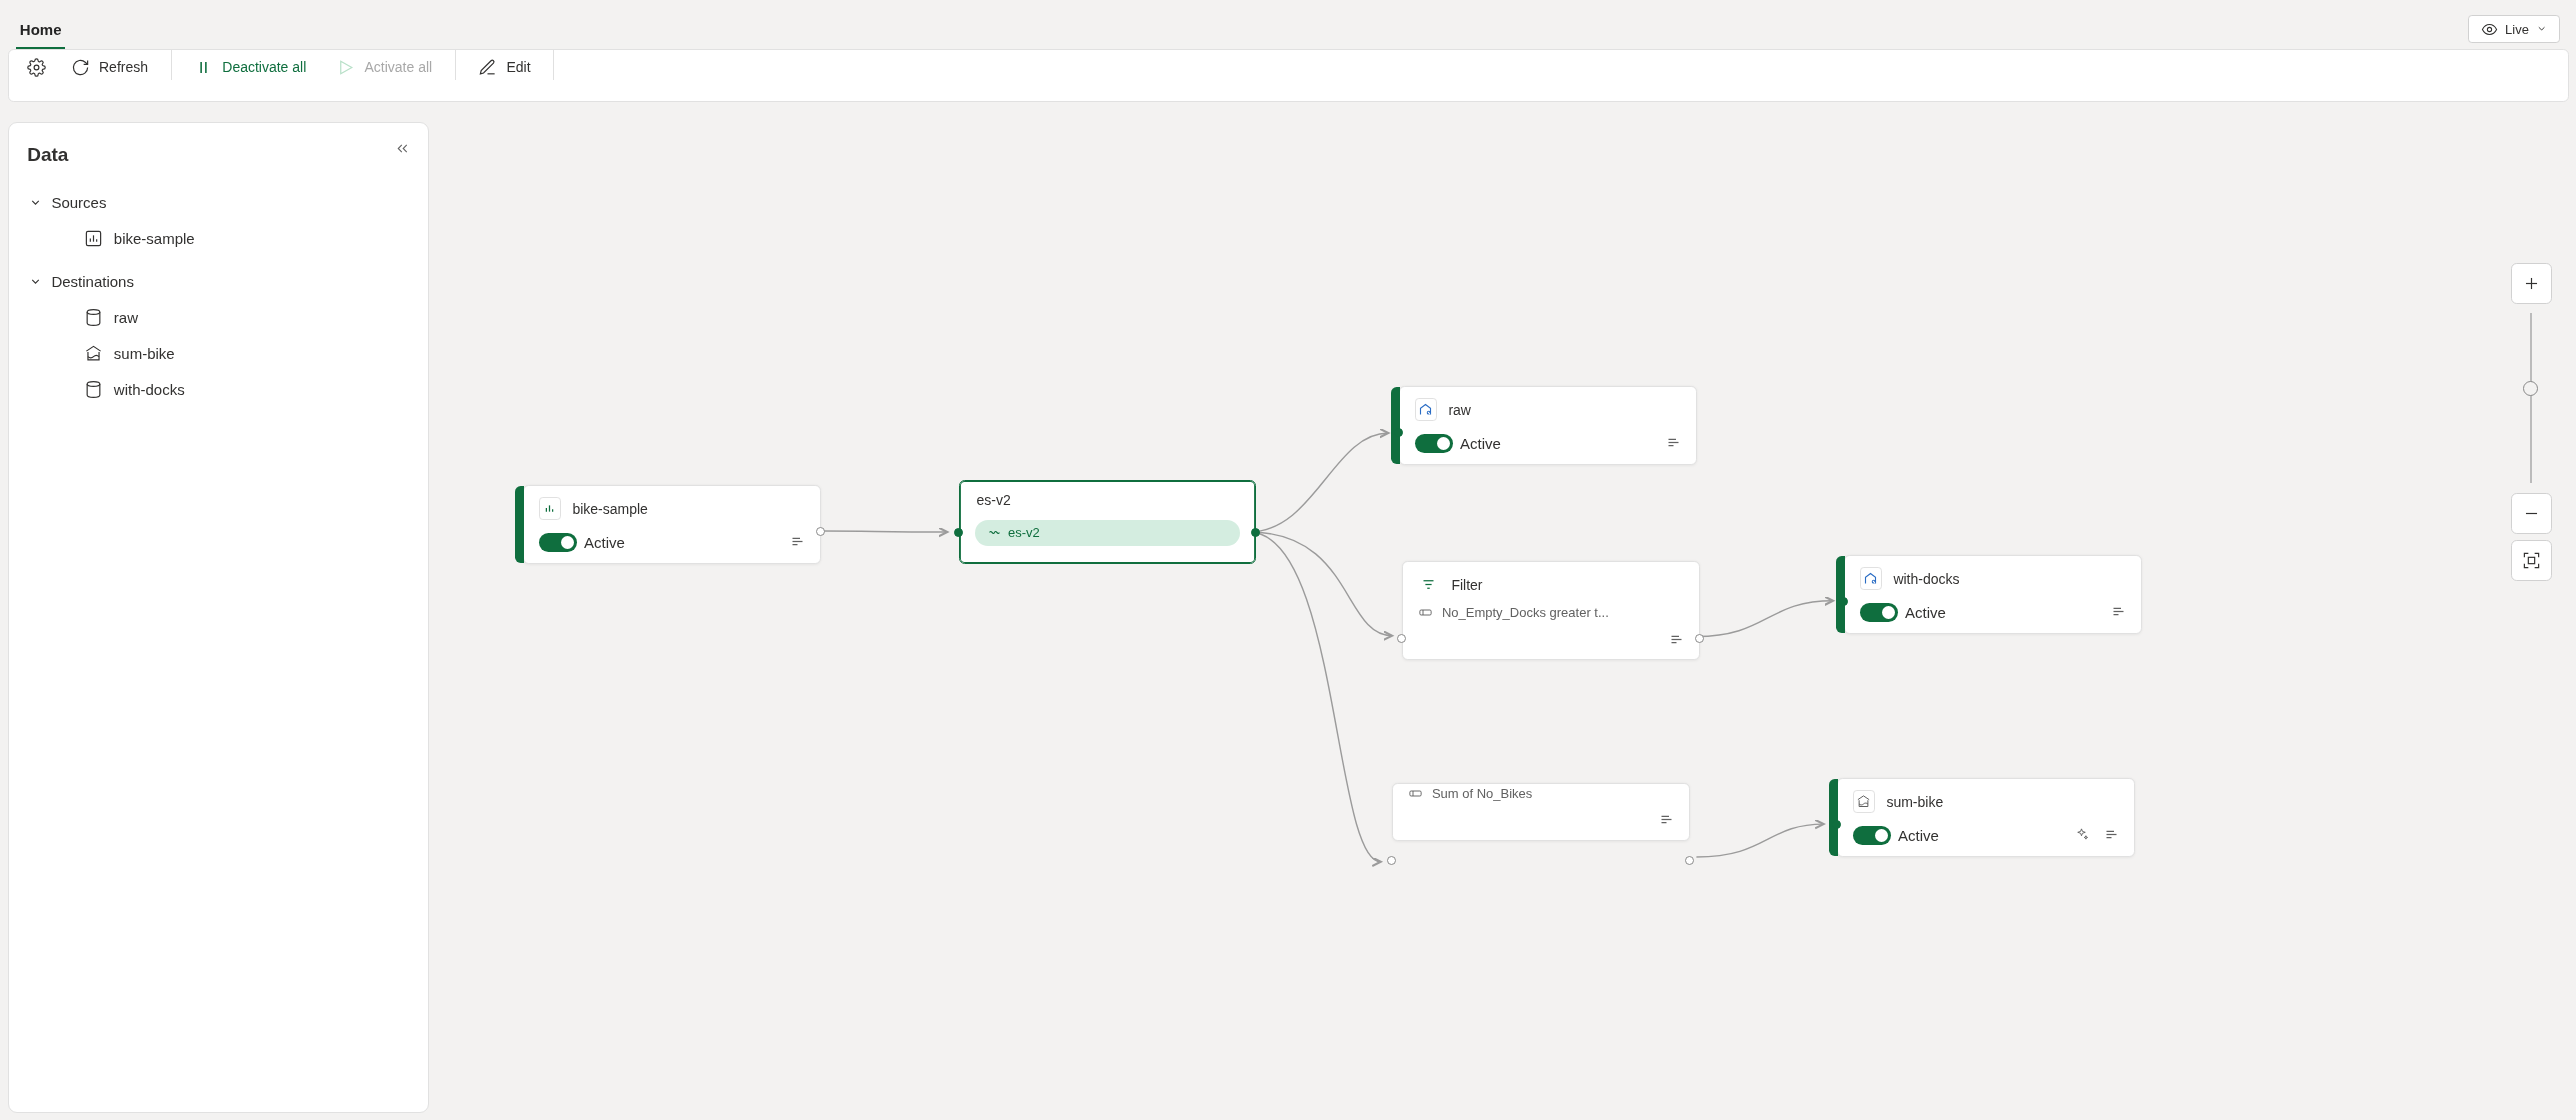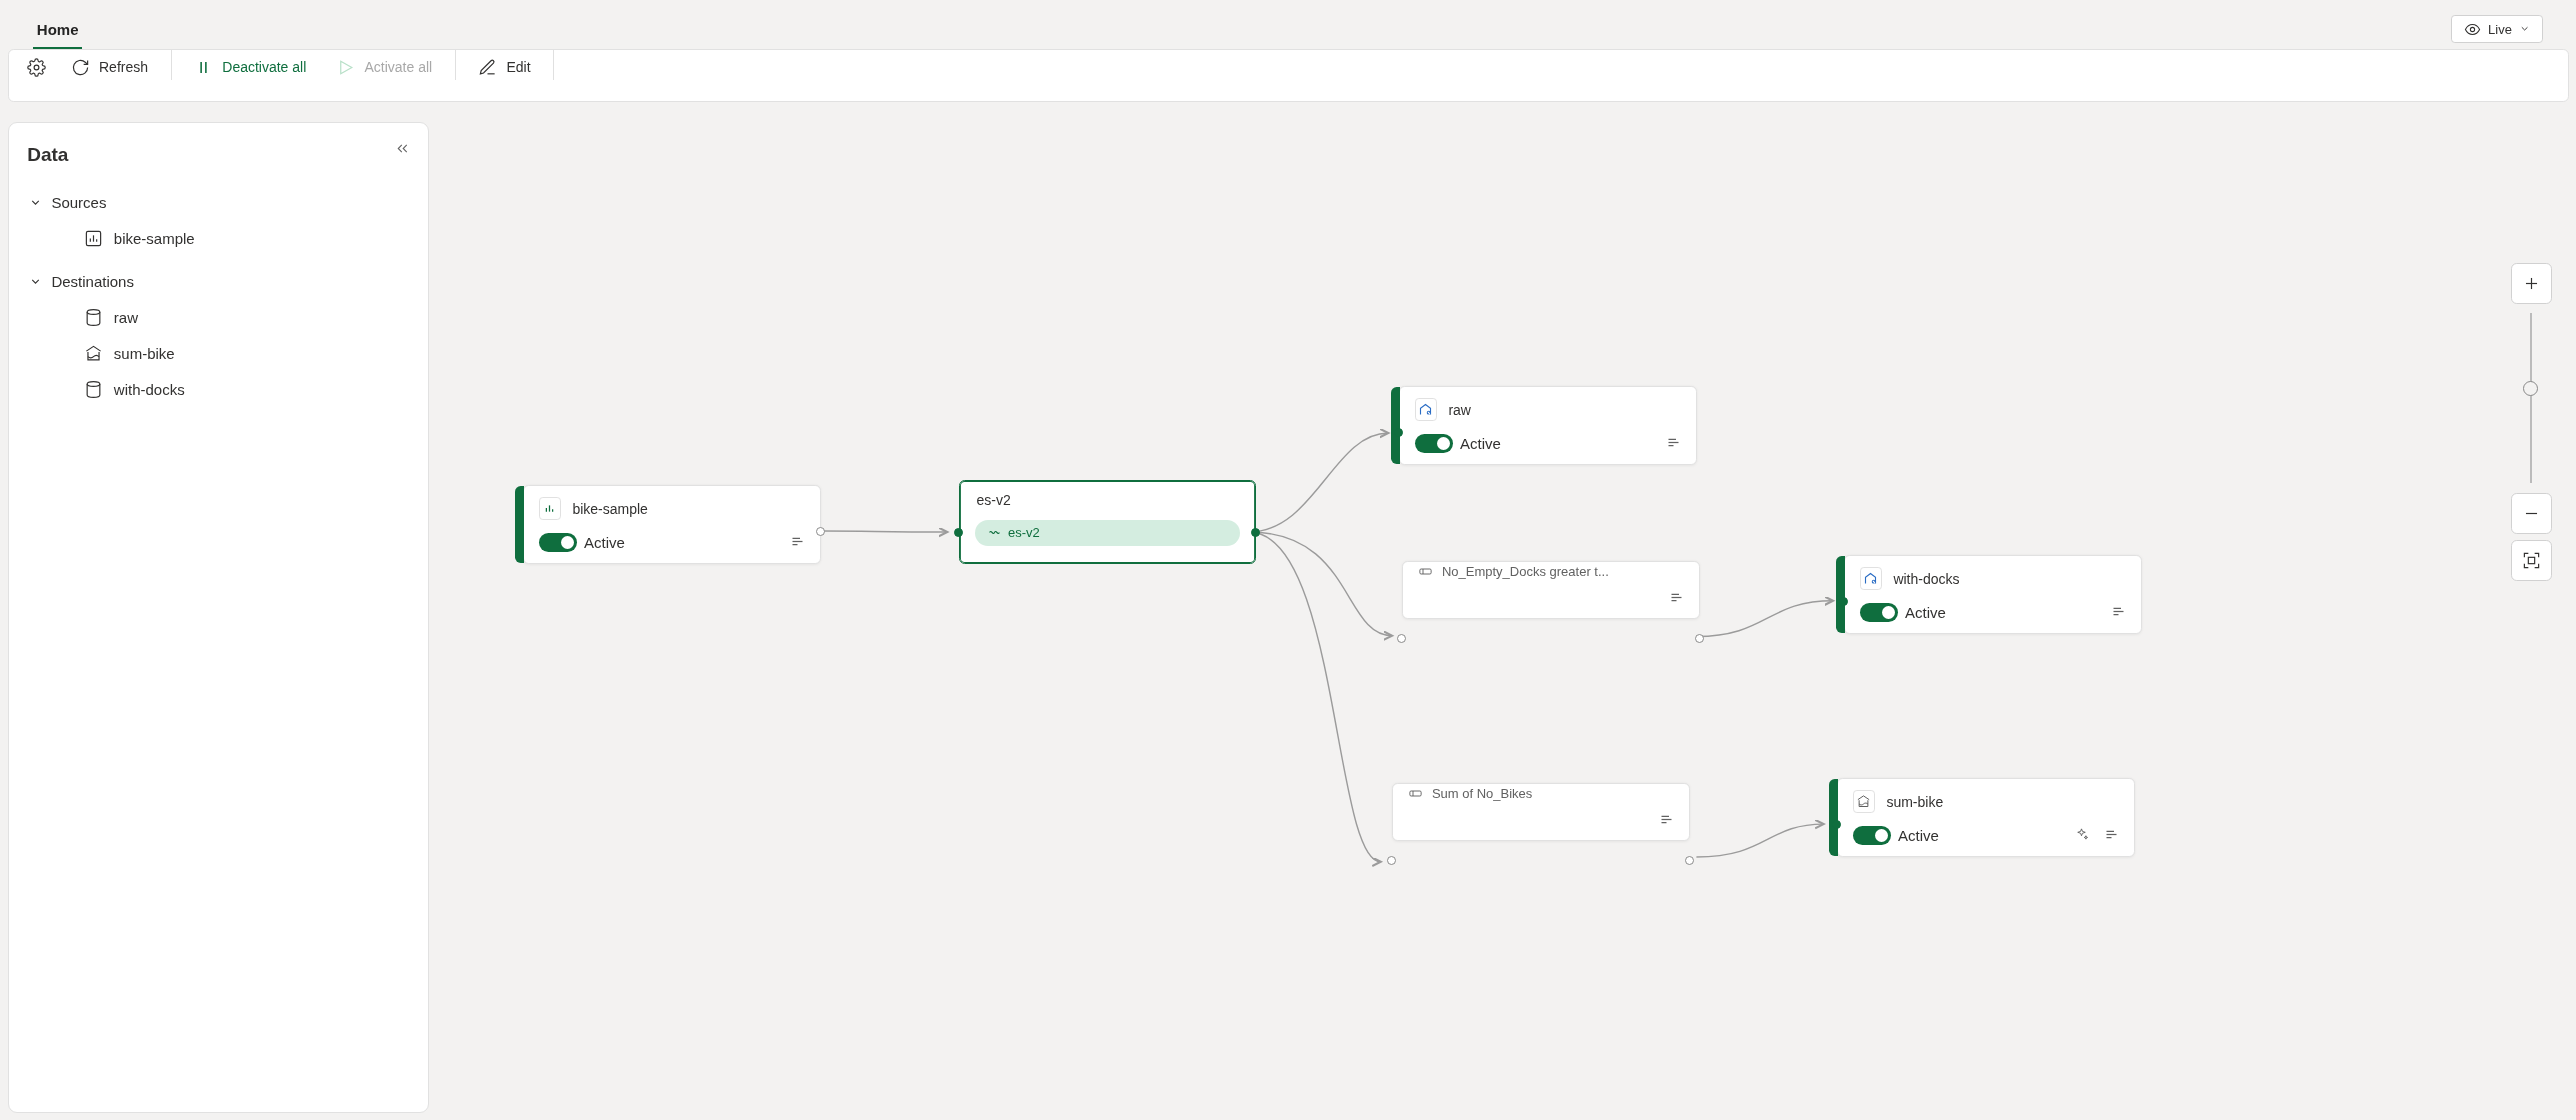--- a/index.html
+++ b/index.html
@@ -1,20 +1,20 @@
 <!DOCTYPE html>
 <html><head>
 <meta charset="utf-8">
 <style>
   * { box-sizing: border-box; }
   html, body { margin: 0; padding: 0; font-family: "Segoe UI", -apple-system, BlinkMacSystemFont, sans-serif; font-size: 13px; color: #323130; background: #f3f2f1; }
   body { width: 2576px; height: 1120px; transform-origin: top left; }
 
   
-  .tabbar { height: 49px; display: flex; align-items: flex-end; padding: 0 33px; }
+  .tabbar { height: 49px; display: flex; align-items: flex-end; padding: 0 16px; }
   .tab { padding: 9.4px 3.8px; margin-right: 22.6px; font-size: 15px; border-bottom: 2.8px solid transparent; cursor: pointer; font-weight: 600; }
   .tab.active { border-bottom-color: #0f6e3e; color: #242424; }
 
   .tabbar-right { margin-left: auto; display: flex; align-items: center; padding-bottom: 5.7px; }
   .live-btn { display: inline-flex; align-items: center; gap: 7.5px; background: #fff; border: 0.9px solid #d1d1d1; border-radius: 3.8px; padding: 4.7px 11.3px; cursor: pointer; font-size:13px;}
   .live-btn svg { width: 17px; height: 17px; }
 
   
   .toolbar-wrap { padding: 0 7.5px 7.5px 7.5px; }
   .toolbar { background: #fff; border: 0.9px solid #e1e1e1; border-radius: 5.7px; height: 53px; display: flex; align-items: flex-start; padding: 0 11.3px; gap: 3.8px; }
@@ -285,20 +285,30 @@
         <span class="menu-icon"><svg viewBox="0 0 24 24" fill="none" stroke="currentColor" stroke-width="2">
               <line x1="4" y1="7" x2="16" y2="7"></line>
               <line x1="4" y1="12" x2="20" y2="12"></line>
               <line x1="4" y1="17" x2="12" y2="17"></line>
             </svg></span>
       </div>
       <div class="port filled" style="left:-5.7px; top:41px"></div>
     </div>
 
     <div class="node" style="left:973px; top:439px; width:298px;">
+      <div class="node-title noframe">
+        <span class="node-icon">
+            <svg viewBox="0 0 24 24" fill="none" stroke="#0f6e3e" stroke-width="2">
+              <line x1="4" y1="6" x2="20" y2="6"></line>
+              <line x1="7" y1="12" x2="17" y2="12"></line>
+              <line x1="10" y1="18" x2="14" y2="18"></line>
+            </svg>
+          </span>
+        <span>Filter</span>
+      </div>
       <div class="detail-row">
         <svg viewBox="0 0 24 24" fill="none" stroke="#616161" stroke-width="1.5">
             <rect x="3" y="8" width="18" height="8" rx="2"></rect>
             <line x1="8" y1="8" x2="8" y2="16"></line>
           </svg>
         <span>No_Empty_Docks greater t...</span>
       </div>
       <div class="node-bottom-menu">
         <span class="menu-icon"><svg viewBox="0 0 24 24" fill="none" stroke="currentColor" stroke-width="2">
               <line x1="4" y1="7" x2="16" y2="7"></line>

